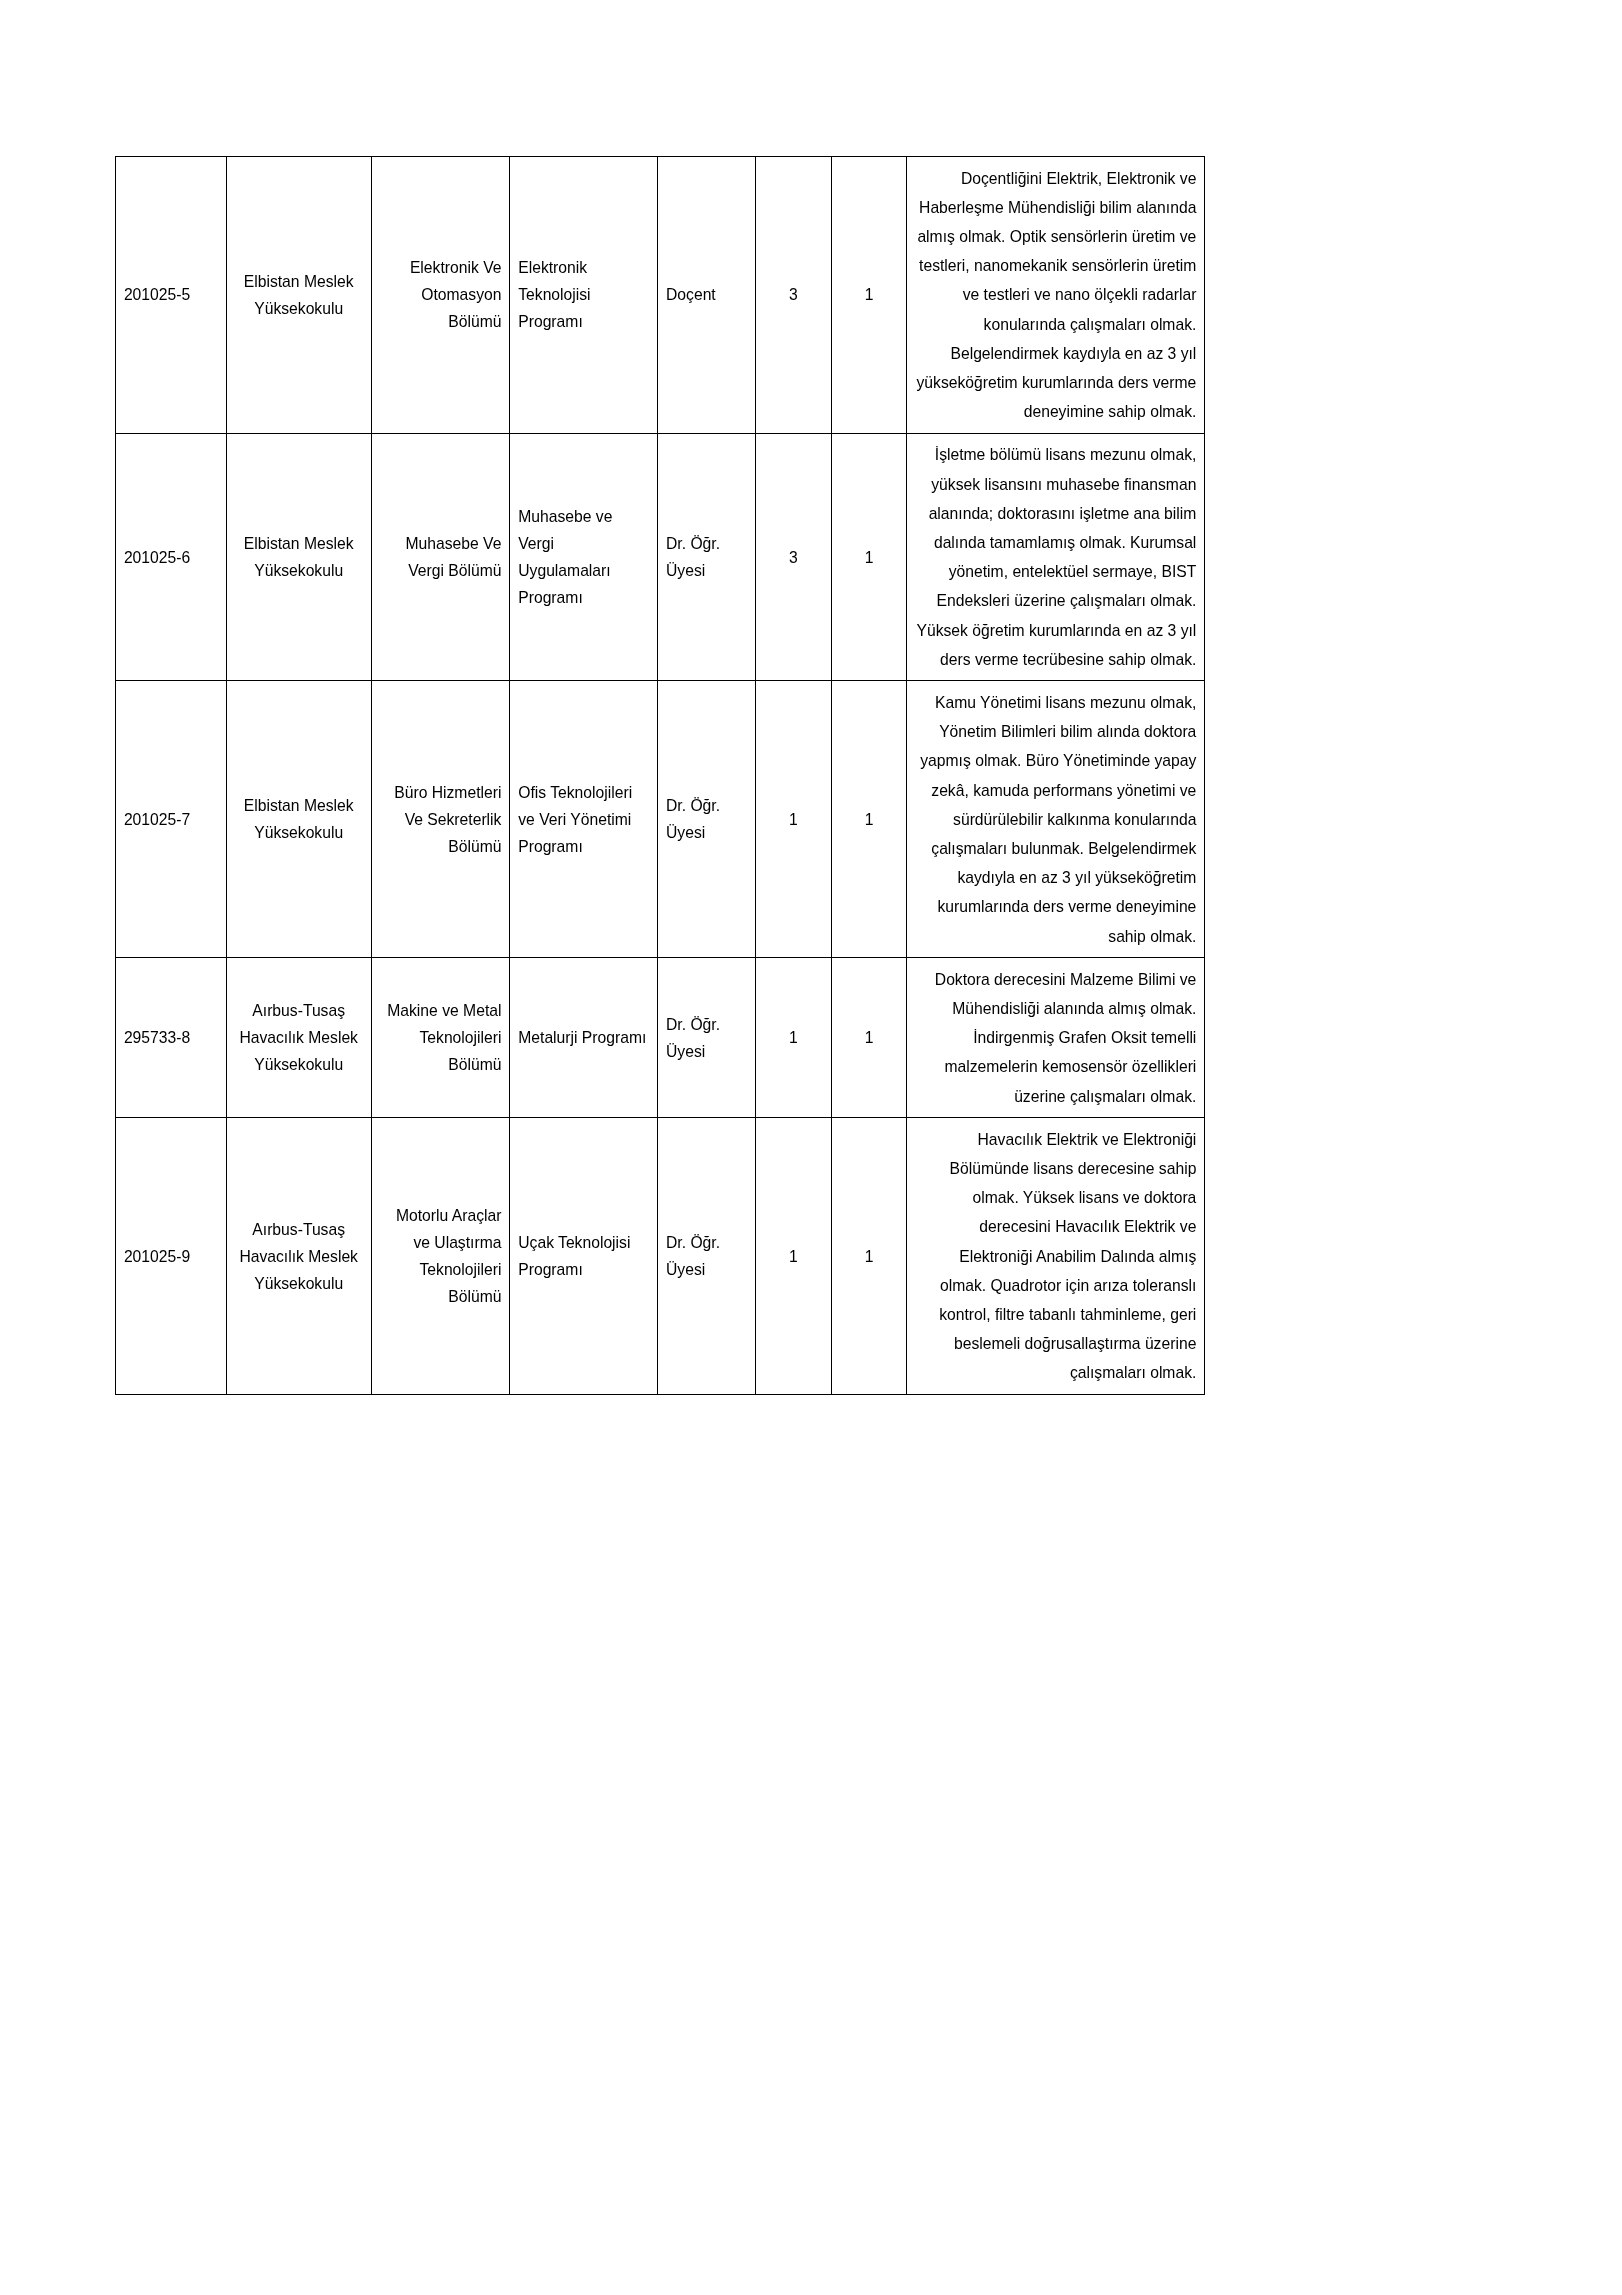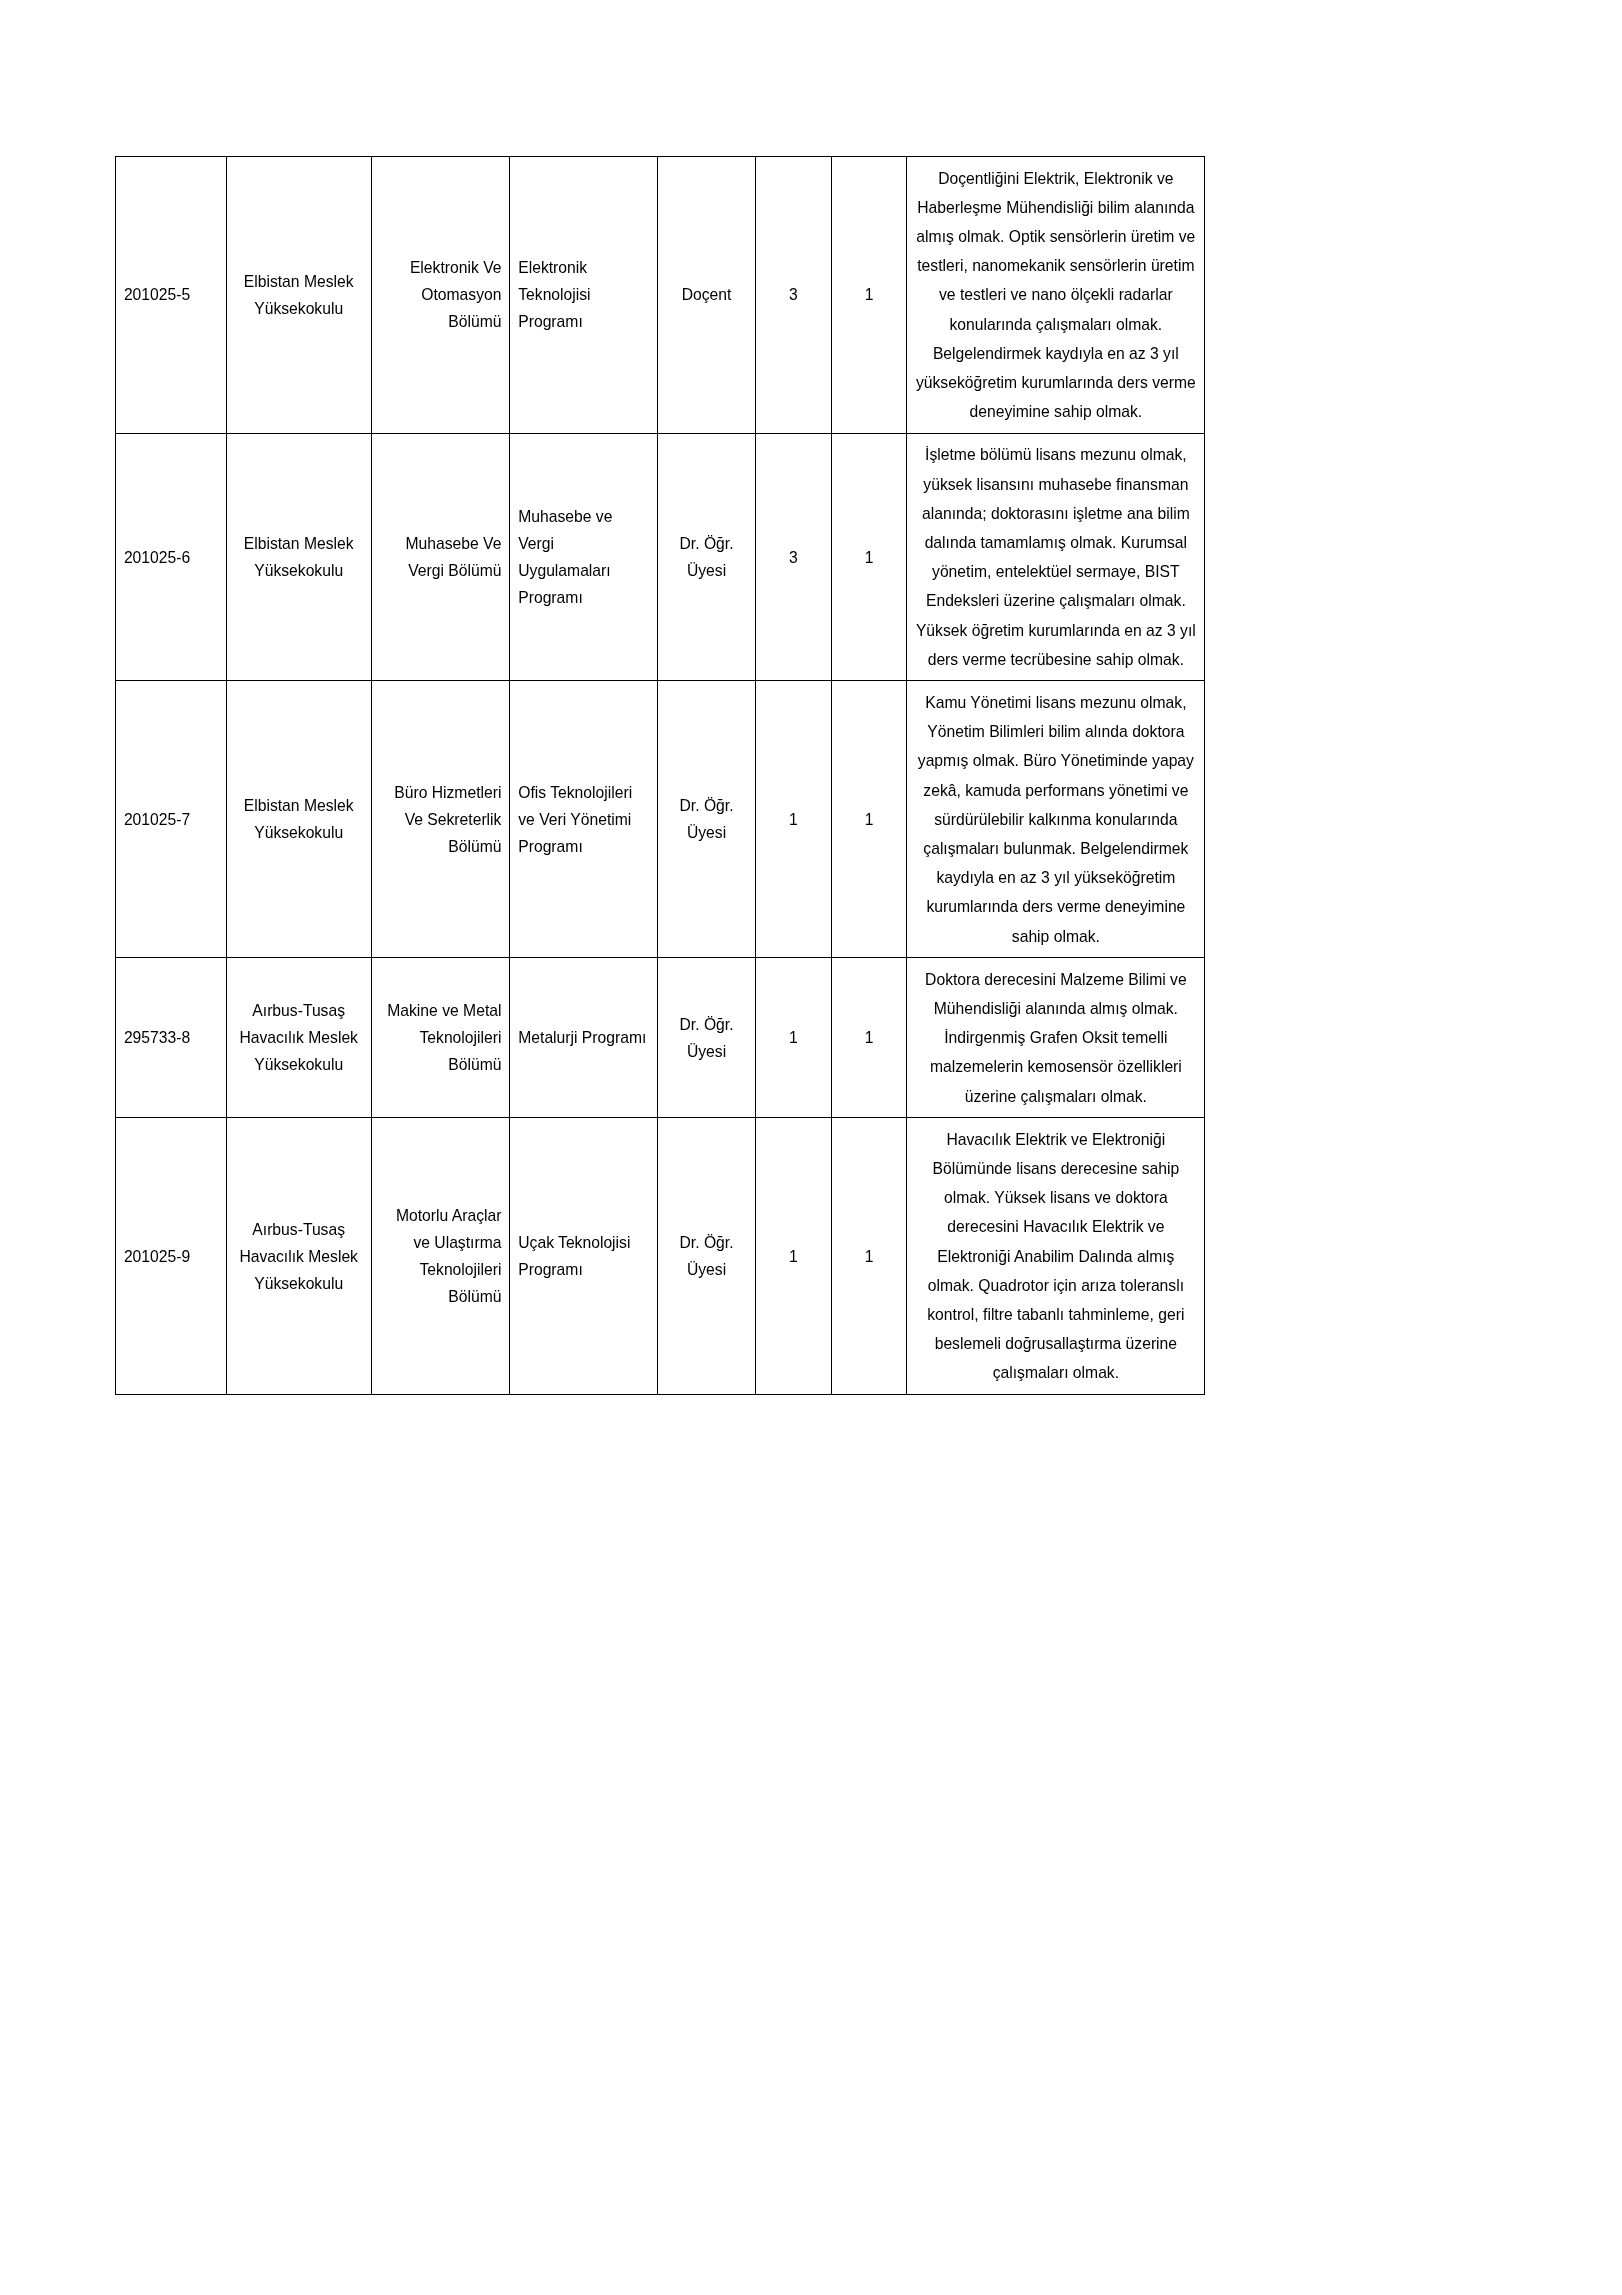--- a/index.html
+++ b/index.html
@@ -31,27 +31,27 @@
     border: 1.3px solid #000000;
     padding: 6.5px 7.9px;
     vertical-align: middle;
     font-size: 15.7px;
     line-height: 1.72;
   }
   td.c-code    { width: 94px; text-align: left; }
   td.c-school  { width: 128px; text-align: center; }
   td.c-dept    { width: 122px; text-align: right; }
   td.c-program { width: 131px; text-align: left; }
-  td.c-title   { width: 81px; text-align: center; }
+  td.c-title   { width: 81px; text-align: left; }
   td.c-degree  { width: 59px;  text-align: center; }
   td.c-count   { width: 59px;  text-align: center; }
   td.c-desc    { width: 281px; text-align: left; vertical-align: top; }
   .desc-text {
     display: block;
-    text-align: center;
+    text-align: right;
     line-height: 1.86;
   }
   .cell-text {
     display: block;
   }
 </style>
 </head>
 <body>
 
 <div class="page">

